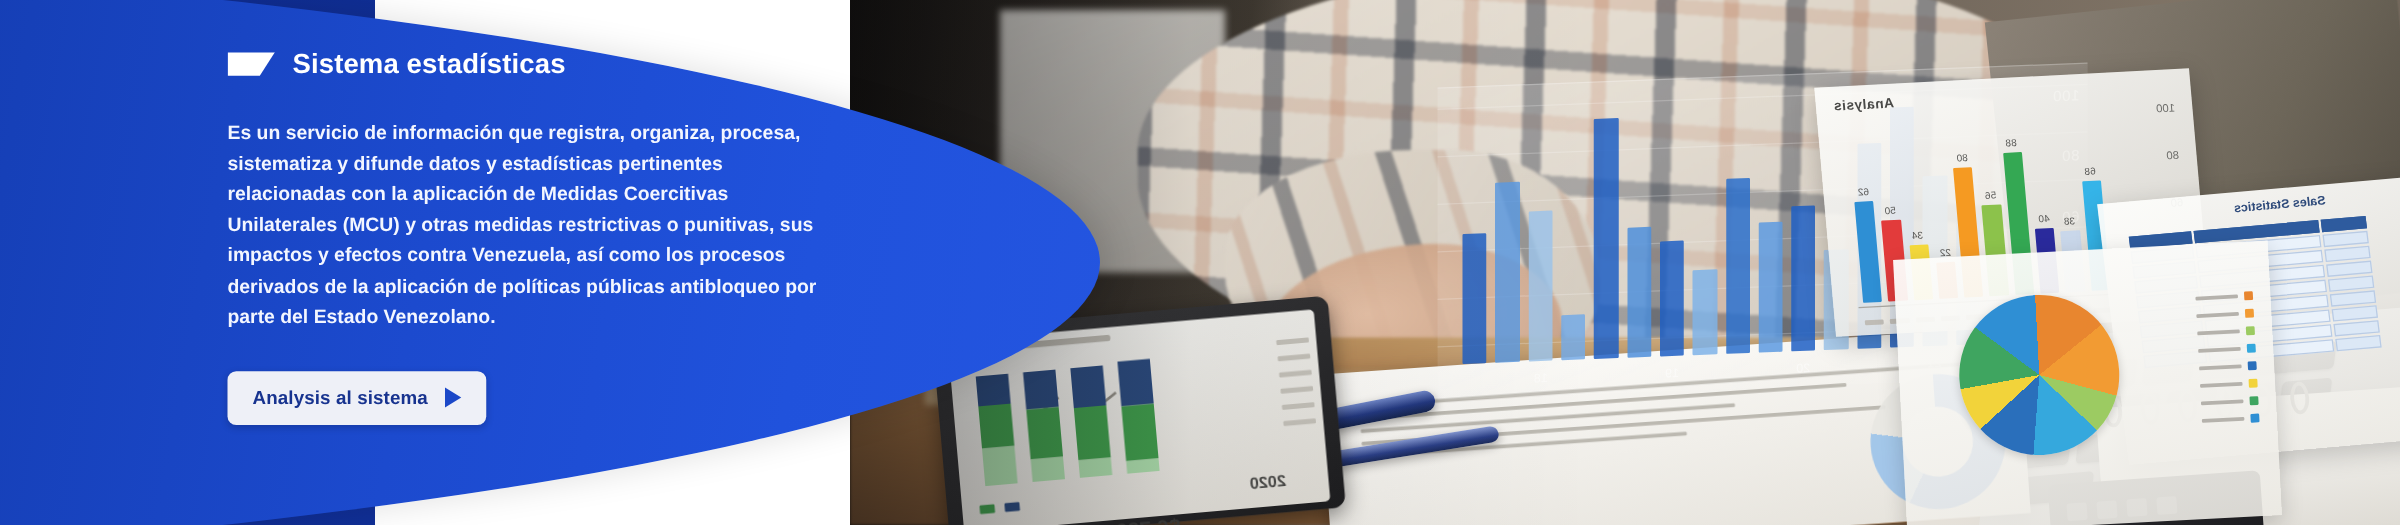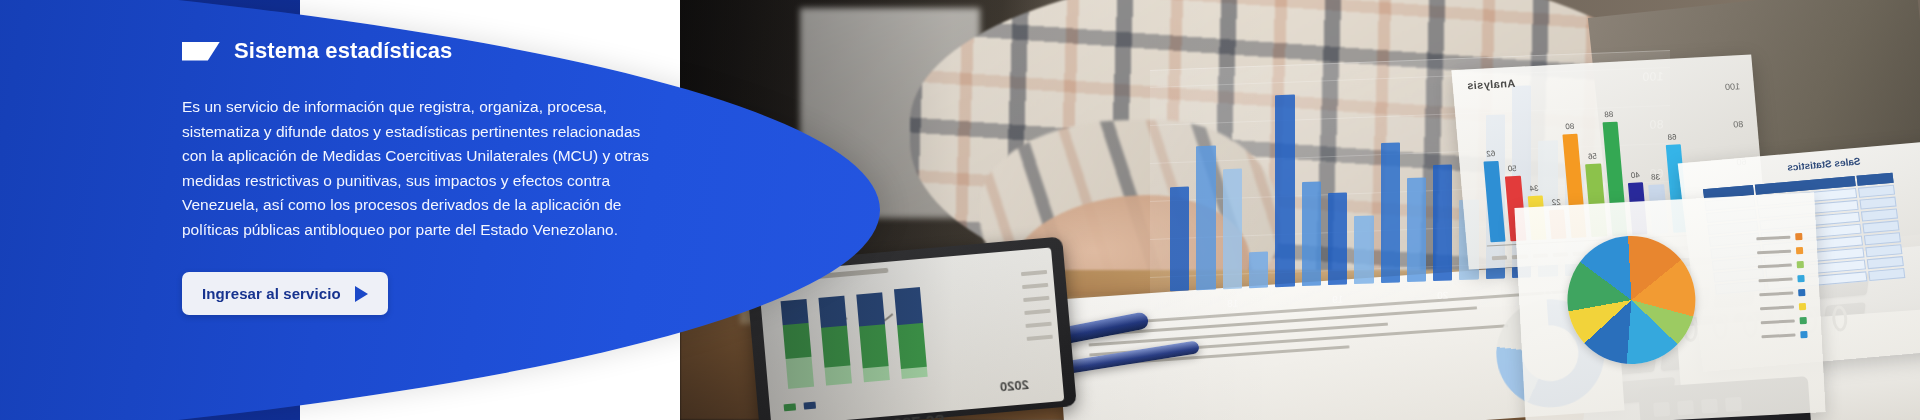--- a/index.html
+++ b/index.html
@@ -331,20 +331,21 @@
     clip-path:polygon(0 0, 100% 0, 68% 100%, 0 100%);
   }
   .title {
     font-size:22px; font-weight:bold; color:#ffffff; letter-spacing:.1px;
     white-space:nowrap;
   }
   .body-text {
     margin-top:31px;
     font-size:15.5px; line-height:24.5px; color:#f3f6ff;
     width:485px;
+    font-weight:bold;
   }
   .cta {
     margin-top:30px;
     display:inline-flex; align-items:center; gap:14px;
     background:#eef0f7;
     padding:13px 20px 13px 20px;
     border-radius:7px;
     border:none; cursor:pointer;
     box-shadow:0 2px 6px rgba(0,0,0,.18);
   }
@@ -683,18 +684,18 @@
   <div class="blue-block"></div>
   <div class="blue-shape"></div>
 
   <div class="content">
     <div class="head-row">
       <span class="flag-icon"></span>
       <h1 class="title">Sistema estadísticas</h1>
     </div>
     <p class="body-text">Es un servicio de información que registra, organiza, procesa, sistematiza y difunde datos y estadísticas pertinentes relacionadas con la aplicación de Medidas Coercitivas Unilaterales (MCU) y otras medidas restrictivas o punitivas, sus impactos y efectos contra Venezuela, así como los procesos derivados de la aplicación de políticas públicas antibloqueo por parte del Estado Venezolano.</p>
     <button class="cta">
-      <span class="cta-label">Ingresar al servicio</span>
+      <span class="cta-label">Analysis al sistema</span>
       <span class="play-icon"></span>
     </button>
   </div>
 
 </div>
 
 </body></html>

